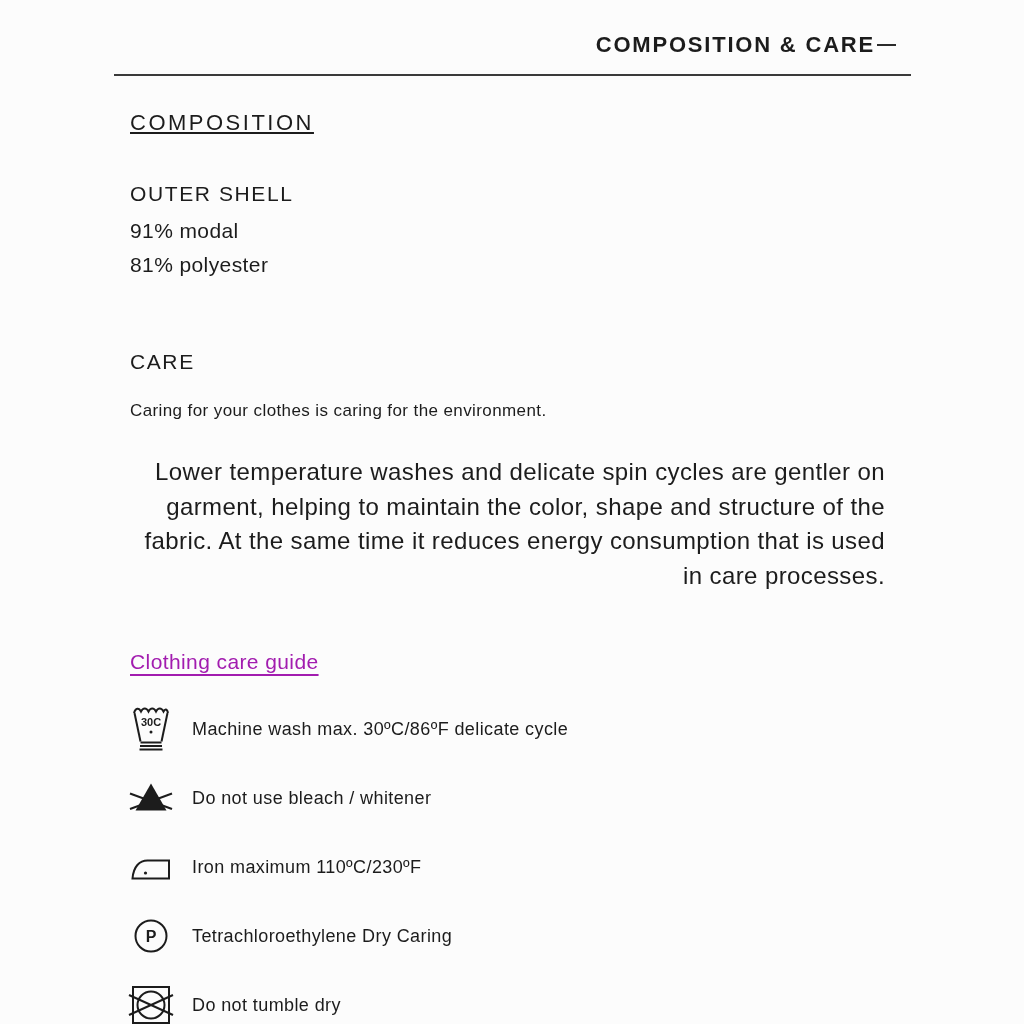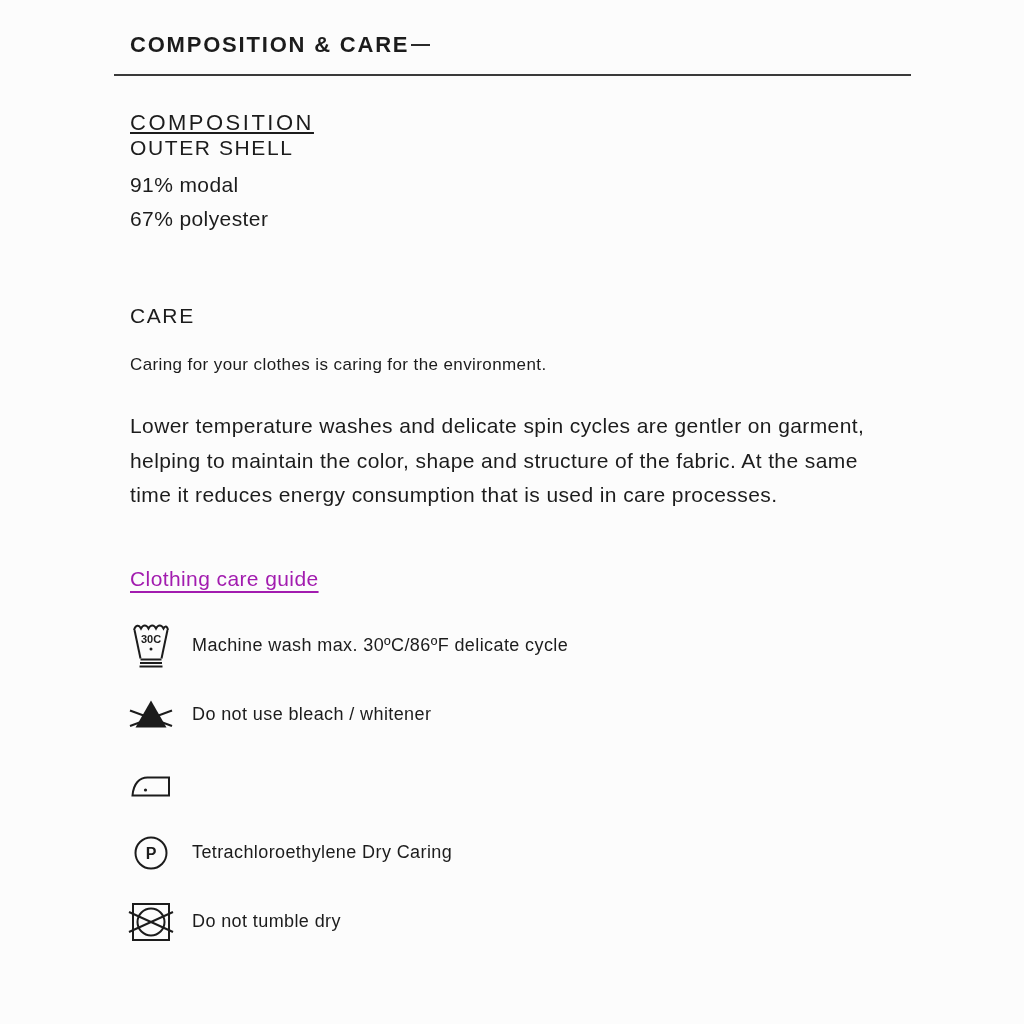--- a/index.html
+++ b/index.html
@@ -11,21 +11,21 @@
     background: #fcfcfc;
     color: #1c1c1c;
     font-family: "Liberation Sans", "DejaVu Sans", sans-serif;
   }
   .content {
     padding: 33px 113px 0 130px;
   }
   
   .panel-header {
     display: flex;
-    justify-content: flex-start;
+    justify-content: flex-end;
     align-items: center;
     height: 24px;
   }
   .panel-title {
     font-size: 22px;
     font-weight: bold;
     letter-spacing: 1.8px;
     white-space: nowrap;
   }
   .collapse-button {
@@ -55,20 +55,21 @@
   
   .section-heading {
     margin-top: 34px;
     font-size: 22px;
     font-weight: 400;
     letter-spacing: 2.5px;
     line-height: 26px;
     text-decoration: underline;
   }
   .part-label {
+    margin-top: 46px;
     font-size: 21px;
     letter-spacing: 1.6px;
     line-height: 24px;
   }
   .materials {
     margin-top: 8px;
   }
   .material-line {
     font-size: 21px;
     letter-spacing: 0.4px;
@@ -82,24 +83,25 @@
     line-height: 24px;
   }
   .care-paragraph-short {
     margin-top: 25px;
     font-size: 17px;
     letter-spacing: 0.4px;
     line-height: 24px;
   }
   .care-paragraph {
     margin-top: 32px;
-    font-size: 21px;
+    font-size: 24px;
     letter-spacing: 0.4px;
     line-height: 34.6px;
     max-width: 755px;
+    text-align: right;
   }
   .guide-link {
     display: inline-block;
     margin-top: 33px;
     font-size: 21px;
     letter-spacing: 0.4px;
     line-height: 24px;
     color: #a21caf;
     text-decoration: underline;
     text-underline-offset: 5px;
@@ -149,21 +151,21 @@
   </div>
 
   <hr class="divider">
 
   <div class="section-heading">COMPOSITION</div>
 
   <div class="part-label">OUTER SHELL</div>
 
   <div class="materials">
     <div class="material-line">91% modal</div>
-    <div class="material-line">67% polyester</div>
+    <div class="material-line">81% polyester</div>
   </div>
 
   <div class="care-heading">CARE</div>
 
   <p class="care-paragraph-short">Caring for your clothes is caring for the environment.</p>
 
   <p class="care-paragraph">Lower temperature washes and delicate spin cycles are gentler on garment, helping to maintain the color, shape and structure of the fabric. At the same time it reduces energy consumption that is used in care processes.</p>
 
   <a class="guide-link">Clothing care guide</a>
 
@@ -196,20 +198,21 @@
       <span class="care-label">Do not use bleach / whitener</span>
     </div>
 
     <div class="care-row">
       <span class="care-icon">
         <svg width="42" height="30" viewBox="0 0 42 30">
           <path class="ic-stroke" d="M2.5 26.5 C3.5 14.5 9.5 8.5 17.5 8.5 L39 8.5 L39 26.5 Z"></path>
           <circle class="ic-fill" cx="15.5" cy="21" r="1.6"></circle>
         </svg>
       </span>
+      <span class="care-label">Iron maximum 110ºC/230ºF</span>
     </div>
 
     <div class="care-row">
       <span class="care-icon">
         <svg width="36" height="36" viewBox="0 0 36 36">
           <circle class="ic-stroke" cx="18" cy="18" r="15.5"></circle>
           <text class="ic-glyph" x="18" y="24" font-size="16" text-anchor="middle">P</text>
         </svg>
       </span>
       <span class="care-label">Tetrachloroethylene Dry Caring</span>

